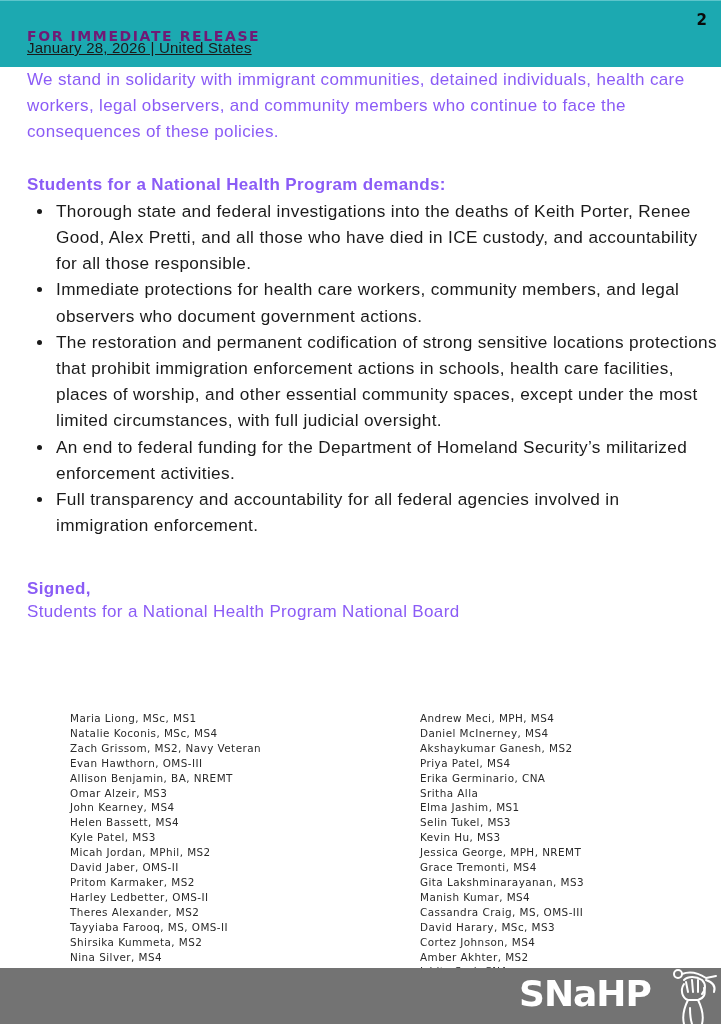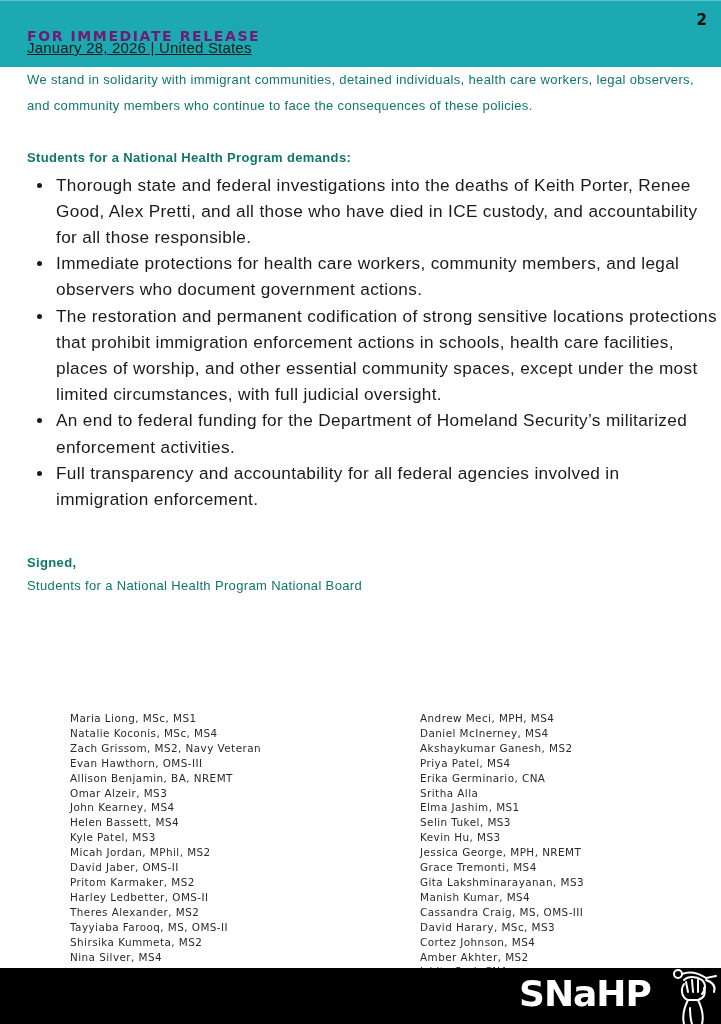--- a/index.html
+++ b/index.html
@@ -18,21 +18,21 @@
     .header .pagenum {
       position: absolute; right: 14px; top: 10px;
       font-family: "DejaVu Sans", sans-serif; font-weight: bold; font-size: 15px; color: #0a0a0a;
     }
     .header .dateline {
       position: absolute; left: 27px; top: 38px;
       font-size: 15px; color: #1a1a1a; letter-spacing: 0.2px; text-decoration: underline;
     }
 
     .content { position: absolute; left: 27px; top: 67px; width: 690px; }
-    .para { font-size: 13px; line-height: 26.2px; letter-spacing: 0.35px; color: #0f766e; }
+    .para { font-size: 17px; line-height: 26.2px; letter-spacing: 0.35px; color: #8b5cf6; }
     .intro { margin-top: 0px; }
     .demands-title { margin-top: 26px; font-weight: bold; }
     ul.demands { list-style: none; margin-top: 0; }
     ul.demands li {
       position: relative; padding-left: 29px;
       font-size: 17.2px; line-height: 26.2px; letter-spacing: 0.35px;
     }
     ul.demands li .bullet {
       position: absolute; left: 10px; top: 11px; width: 5px; height: 5px;
       border-radius: 50%; background: #1a1a1a;
@@ -48,21 +48,21 @@
     .col { position: absolute; top: 0; }
     .col.left { left: 70px; }
     .col.right { left: 420px; }
     .col .name {
       font-family: "DejaVu Sans", sans-serif; font-size: 10.4px;
       line-height: 14.9px; color: #2a2a2a; letter-spacing: 0.45px; white-space: nowrap;
     }
 
     .footer {
       position: absolute; left: 0; top: 968px; width: 721px; height: 56px;
-      background: #000000;
+      background: #737373;
       text-align: center;
     }
     .footer .logo-text {
       position: absolute; left: 519px; top: 5px;
       font-family: "DejaVu Sans", sans-serif; font-weight: bold;
       font-size: 36px; color: #ffffff; letter-spacing: -1px;
     }
     .footer .logo-icon { position: absolute; left: 668px; top: 0px; width: 53px; height: 56px; }
   </style>
 </head>

